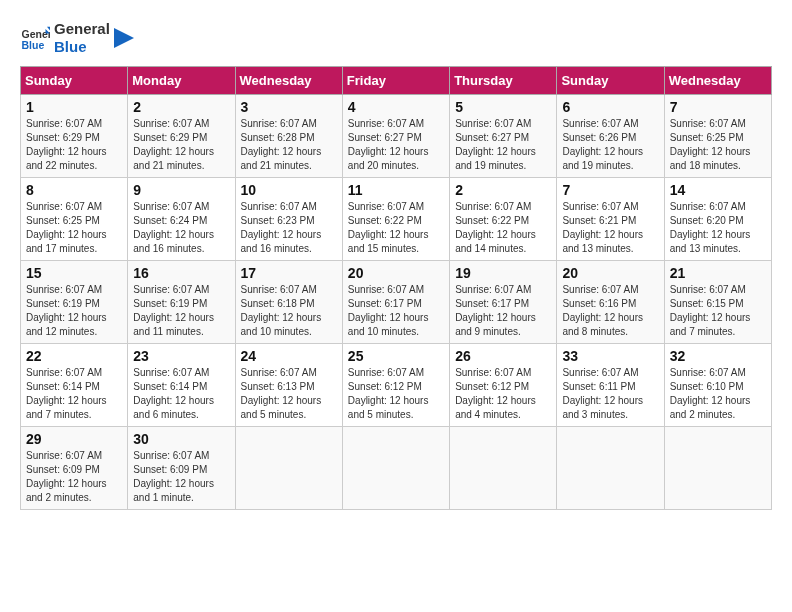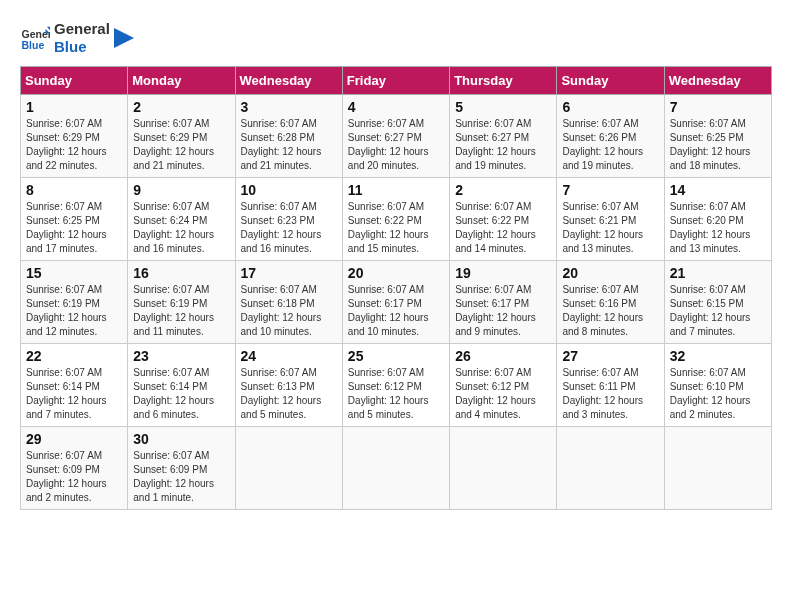--- a/index.html
+++ b/index.html
@@ -222,21 +222,21 @@
         </td>
         <td>
           <span class="day-num">25</span>
           <span class="day-info">Sunrise: 6:07 AM<br>Sunset: 6:12 PM<br>Daylight: 12 hours and 5 minutes.</span>
         </td>
         <td>
           <span class="day-num">26</span>
           <span class="day-info">Sunrise: 6:07 AM<br>Sunset: 6:12 PM<br>Daylight: 12 hours and 4 minutes.</span>
         </td>
         <td>
-          <span class="day-num">27</span>
+          <span class="day-num">33</span>
           <span class="day-info">Sunrise: 6:07 AM<br>Sunset: 6:11 PM<br>Daylight: 12 hours and 3 minutes.</span>
         </td>
         <td>
           <span class="day-num">32</span>
           <span class="day-info">Sunrise: 6:07 AM<br>Sunset: 6:10 PM<br>Daylight: 12 hours and 2 minutes.</span>
         </td>
       </tr>
       <tr>
         <td>
           <span class="day-num">29</span>

